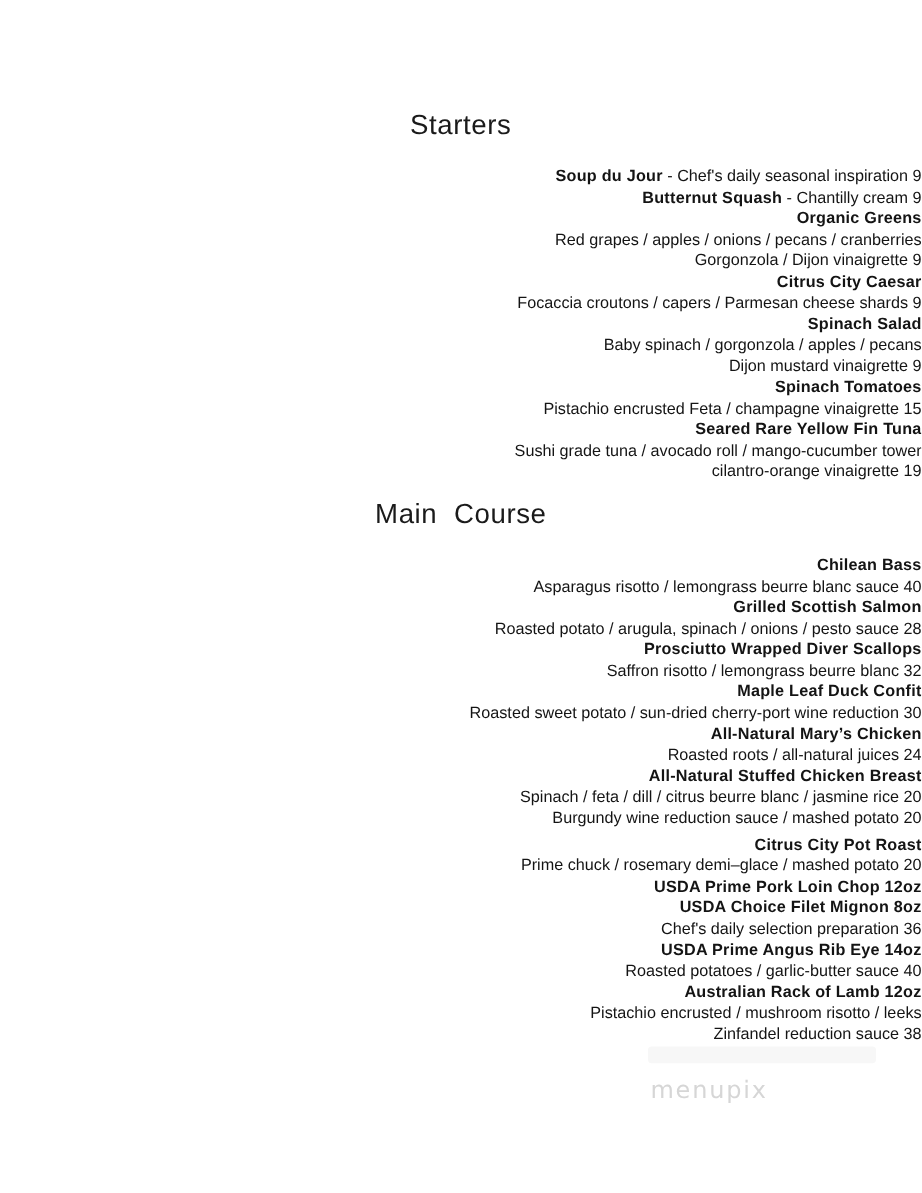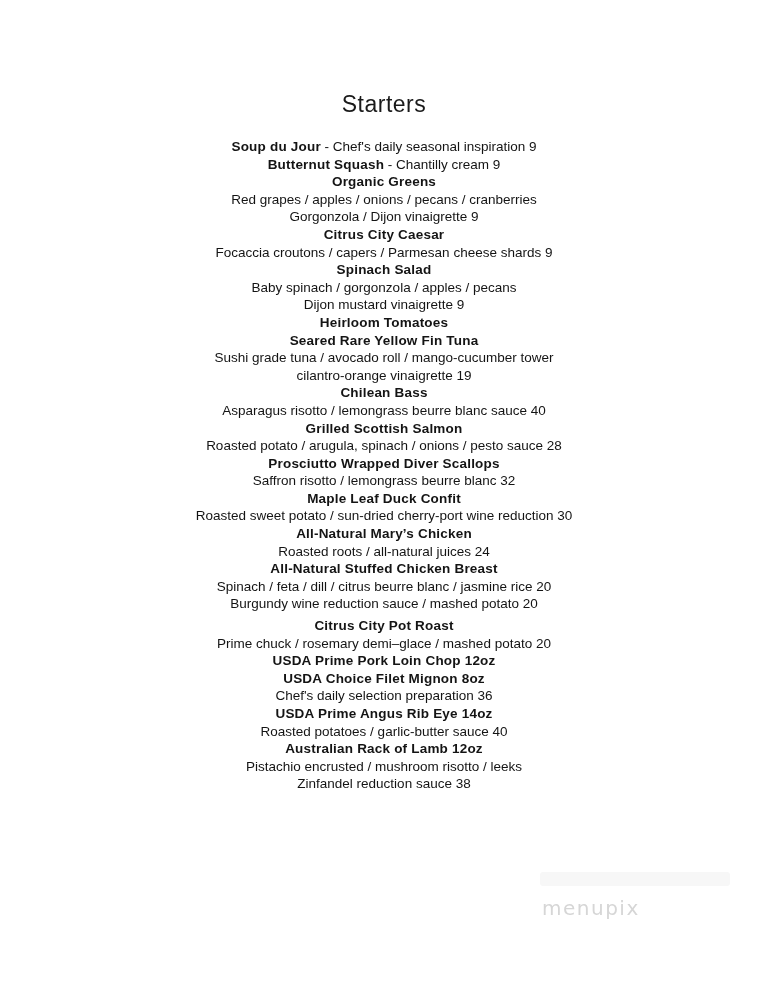--- a/index.html
+++ b/index.html
@@ -29,20 +29,21 @@
     letter-spacing: 0.5px;
     word-spacing: 7px;
     color: #1a1a1a;
     margin: 12px 0 20px 0;
   }
   .section:first-child .section-title {
     margin-top: 0;
   }
   .menu-item {
     margin: 0;
+    text-align: right;
   }
   .menu-item.gap-before {
     margin-top: 4px;
   }
   .item-name {
     font-weight: 700;
     letter-spacing: 0.2px;
   }
   .item-line, .desc-line {
     white-space: nowrap;
@@ -89,29 +90,31 @@
         <div class="menu-item">
           <div class="item-line"><span class="item-name">Citrus City Caesar</span></div>
           <div class="desc-line">Focaccia croutons / capers / Parmesan cheese shards 9</div>
         </div>
         <div class="menu-item">
           <div class="item-line"><span class="item-name">Spinach Salad</span></div>
           <div class="desc-line">Baby spinach / gorgonzola / apples / pecans</div>
           <div class="desc-line">Dijon mustard vinaigrette 9</div>
         </div>
         <div class="menu-item">
-          <div class="item-line"><span class="item-name">Heirloom Tomatoes</span></div>
+          <div class="item-line"><span class="item-name">Spinach Tomatoes</span></div>
+          <div class="desc-line">Pistachio encrusted Feta / champagne vinaigrette 15</div>
         </div>
         <div class="menu-item">
           <div class="item-line"><span class="item-name">Seared Rare Yellow Fin Tuna</span></div>
           <div class="desc-line">Sushi grade tuna / avocado roll / mango-cucumber tower</div>
           <div class="desc-line">cilantro-orange vinaigrette 19</div>
         </div>
       </div>
       <div class="section">
+        <div class="section-title">Main Course</div>
         <div class="menu-item">
           <div class="item-line"><span class="item-name">Chilean Bass</span></div>
           <div class="desc-line">Asparagus risotto / lemongrass beurre blanc sauce 40</div>
         </div>
         <div class="menu-item">
           <div class="item-line"><span class="item-name">Grilled Scottish Salmon</span></div>
           <div class="desc-line">Roasted potato / arugula, spinach / onions / pesto sauce 28</div>
         </div>
         <div class="menu-item">
           <div class="item-line"><span class="item-name">Prosciutto Wrapped Diver Scallops</span></div>

